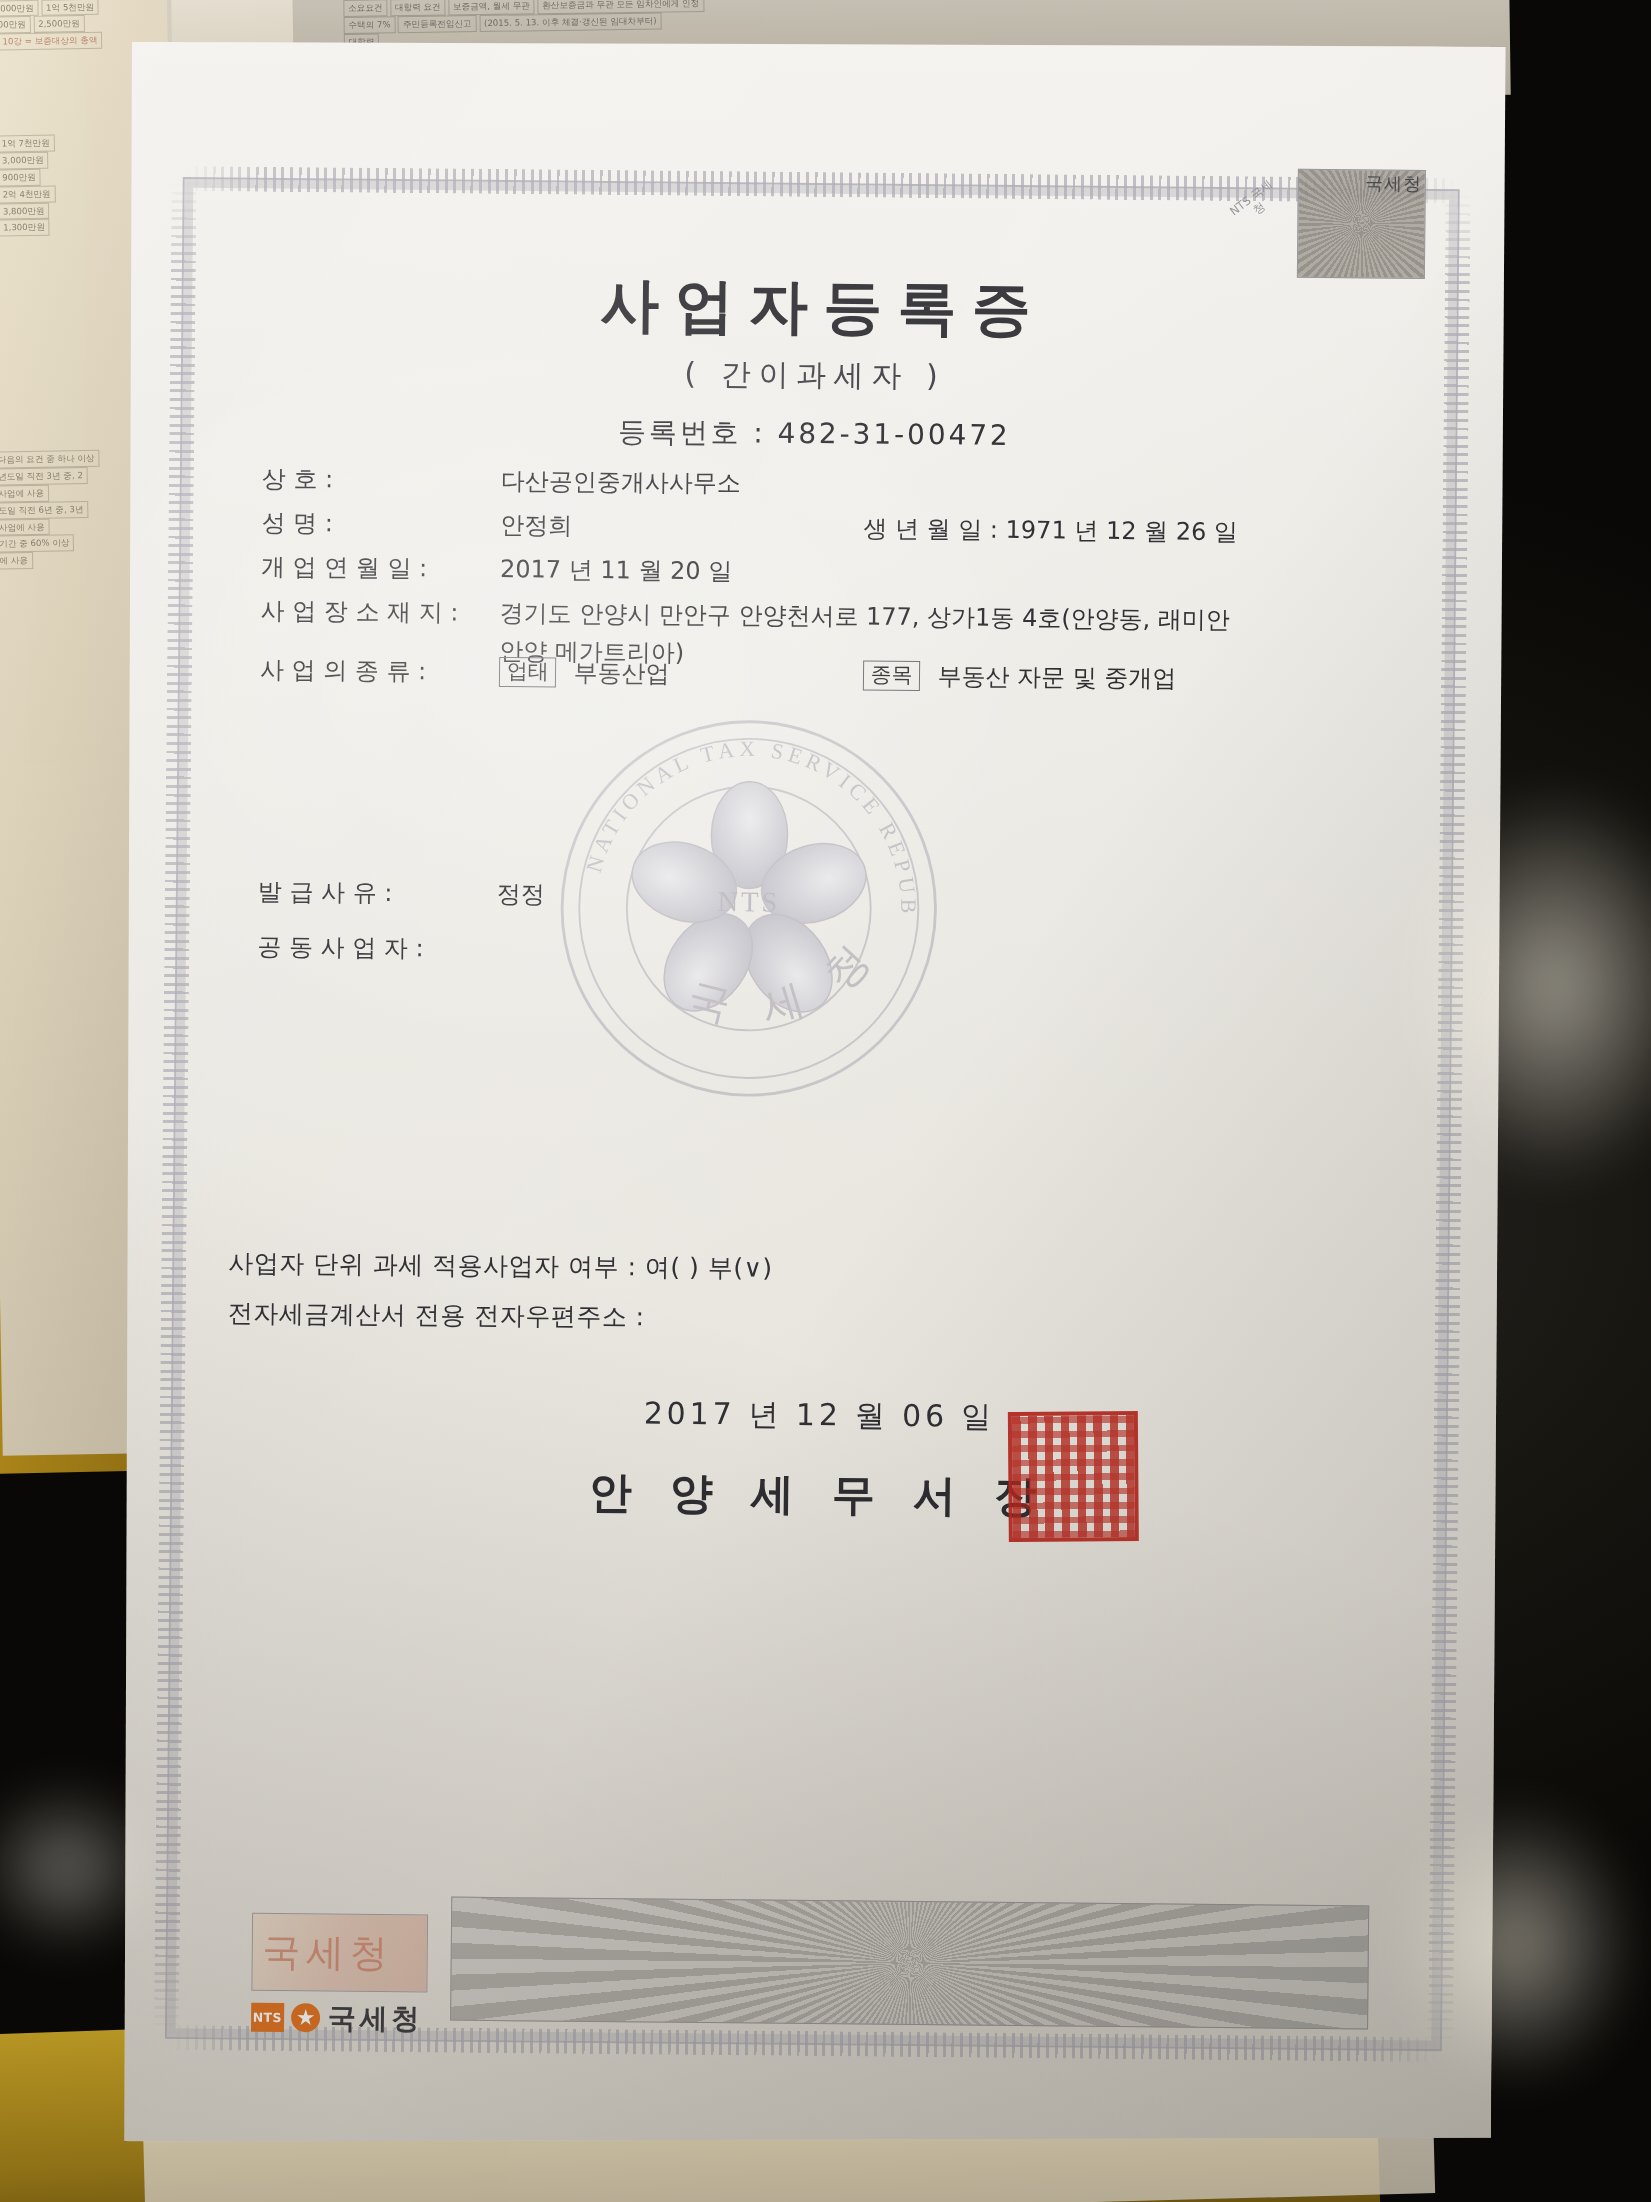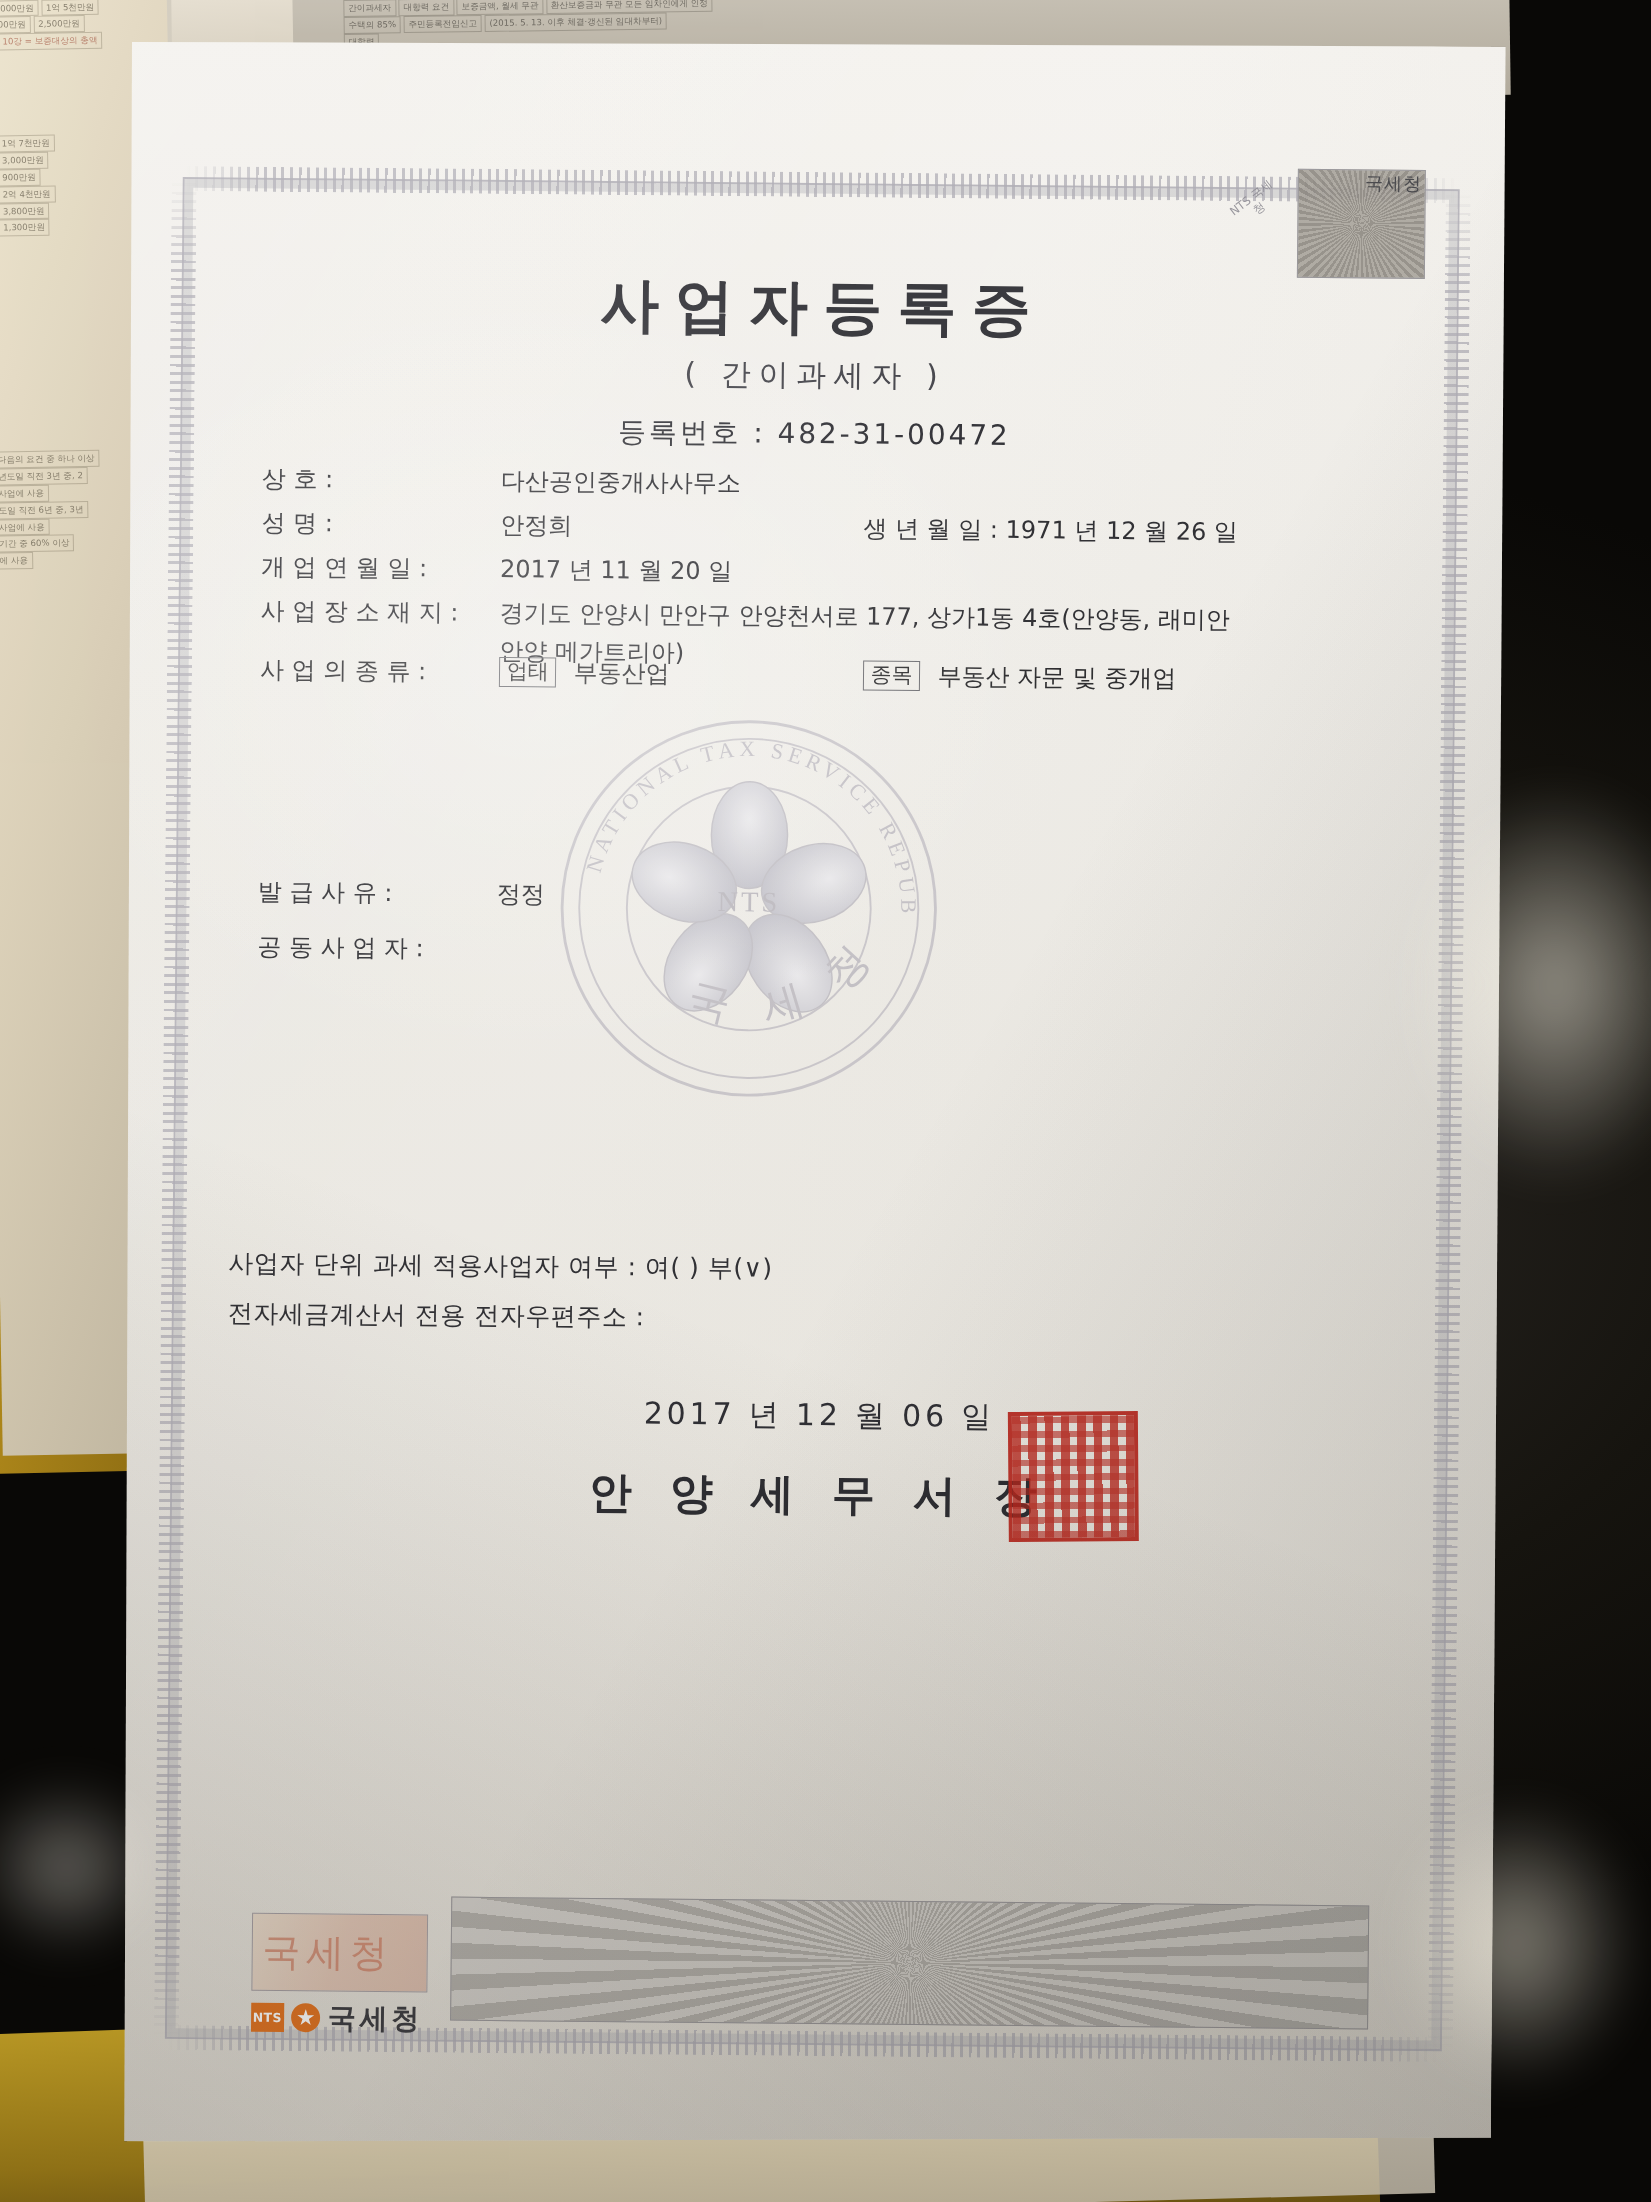--- a/index.html
+++ b/index.html
@@ -488,27 +488,27 @@
       <span class="bg-row"><span class="bg-cell">도일 직전 6년 중, 3년</span></span>
       <span class="bg-row"><span class="bg-cell">사업에 사용</span></span>
       <span class="bg-row"><span class="bg-cell">기간 중 60% 이상</span></span>
       <span class="bg-row"><span class="bg-cell">에 사용</span></span>
     </div>
   </div>
 
   <div class="paper-top">
     <div class="bg-table" style="left:172px; top:3.8px;">
       <span class="bg-row">
-        <span class="bg-cell">간이과세자</span>
+        <span class="bg-cell">소요요건</span>
         <span class="bg-cell">대항력 요건</span>
         <span class="bg-cell">보증금액, 월세 무관</span>
         <span class="bg-cell">환산보증금과 무관 모든 임차인에게 인정</span>
       </span>
       <span class="bg-row">
-        <span class="bg-cell">수택의 85%</span>
+        <span class="bg-cell">수택의 7%</span>
         <span class="bg-cell">주민등록전입신고</span>
         <span class="bg-cell">(2015. 5. 13. 이후 체결·갱신된 임대차부터)</span>
       </span>
       <span class="bg-row">
         <span class="bg-cell">대항력</span>
       </span>
     </div>
   </div>
 
   <div class="paper-bottom">

